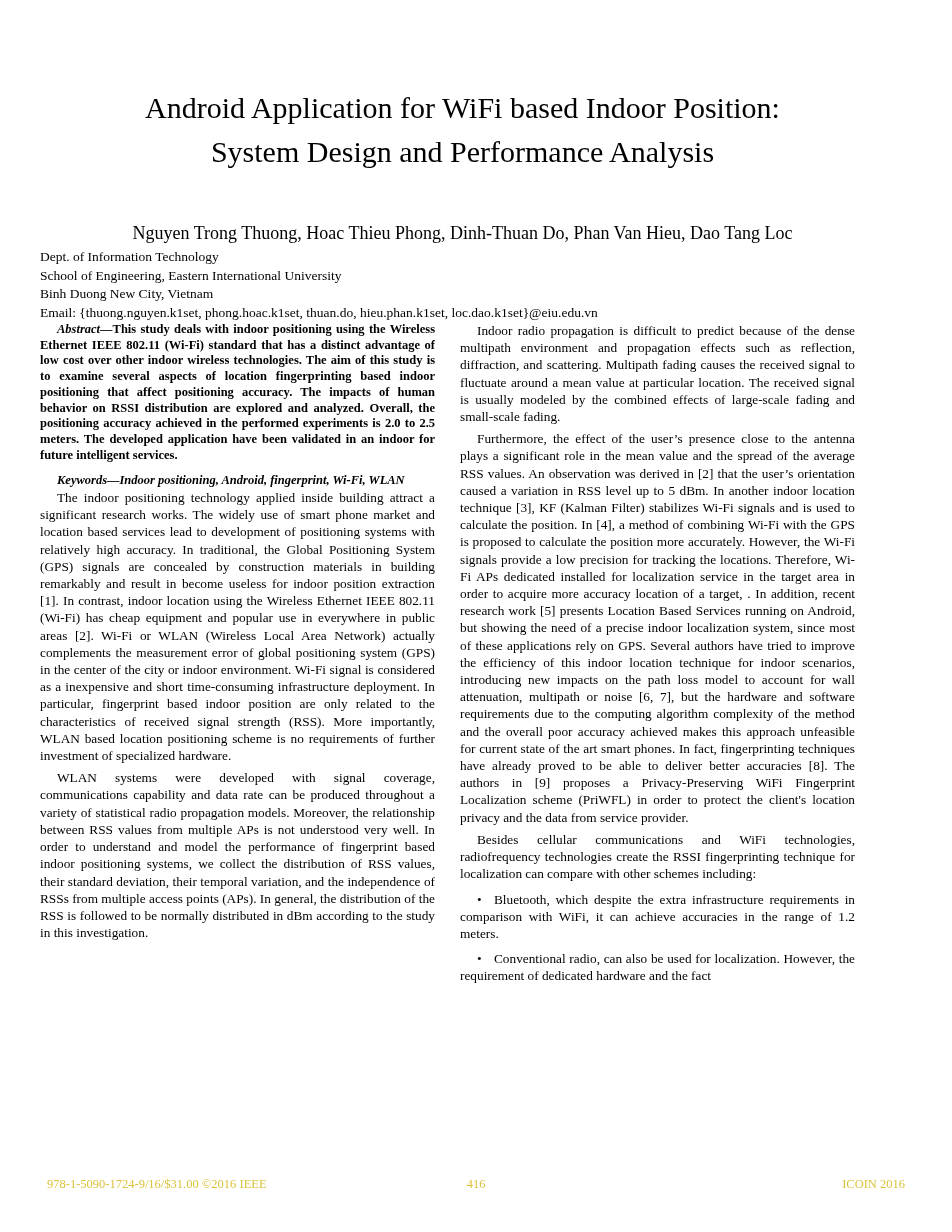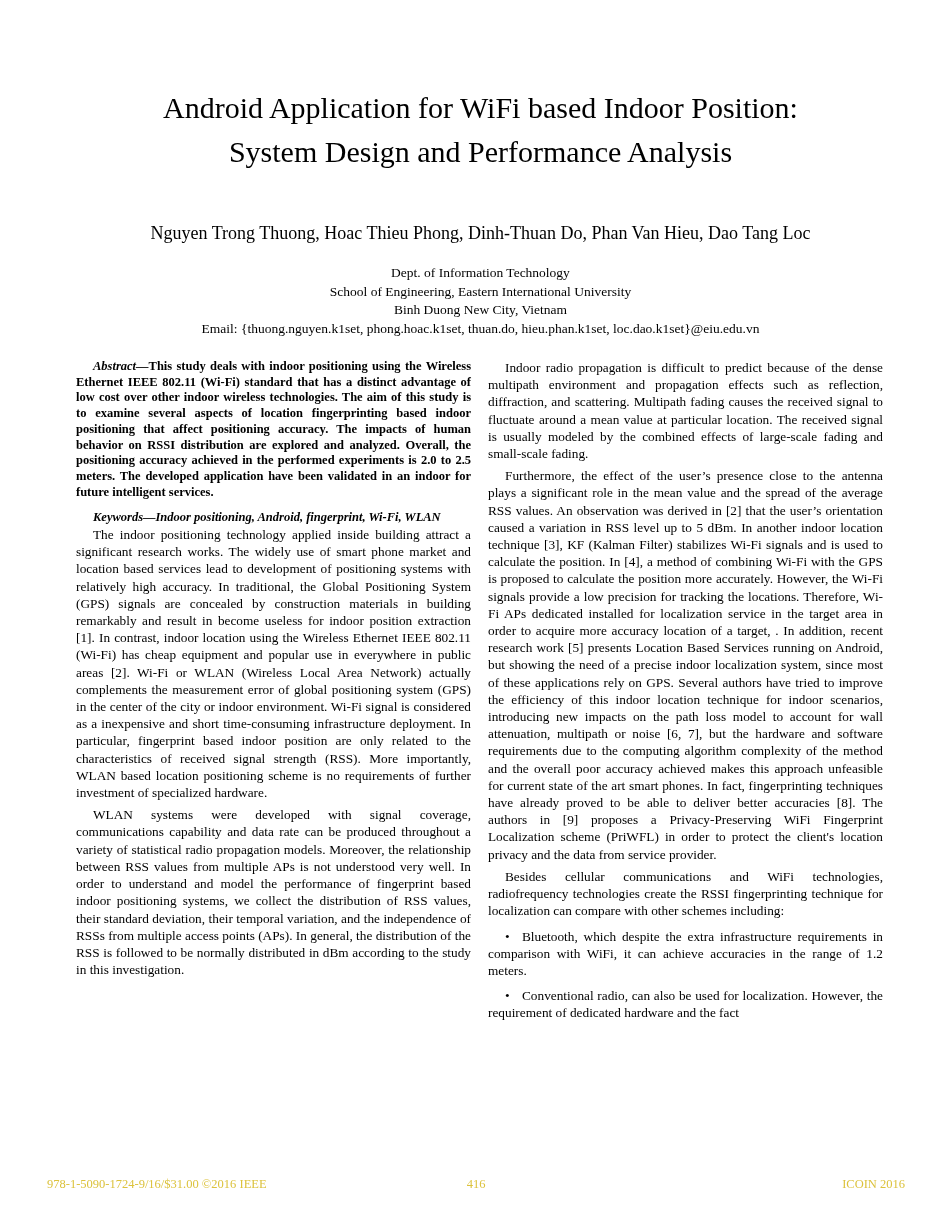--- a/index.html
+++ b/index.html
@@ -6,44 +6,43 @@
   body { background: #ffffff; }
   .page {
     position: relative;
     width: 952px;
     height: 1232px;
     background: #ffffff;
     color: #000000;
     font-family: "Liberation Serif", "DejaVu Serif", serif;
     overflow: hidden;
   }
-  .content { padding: 86px 67px 0 76px; }
+  .content { padding: 86px 67px 0 40px; }
 
   .title {
     margin: 0;
     text-align: center;
     font-size: 30px;
     line-height: 44px;
     font-weight: normal;
   }
 
   .byline {
     margin-top: 50px;
     text-align: center;
     font-size: 18px;
     line-height: 19px;
   }
   .affiliation {
-    margin-top: 21px;
-    text-align: center;
+    margin-top: 5px;
     font-size: 13.5px;
     line-height: 18.5px;
   }
 
-  .columns { display: flex; gap: 17px; margin-top: 21px; }
+  .columns { display: flex; gap: 25px; }
   .col {
     width: 395px;
     text-align: justify;
     font-size: 13.3px;
     line-height: 17.2px;
   }
 
   .abstract-para {
     font-size: 12.5px;
     line-height: 15.7px;

